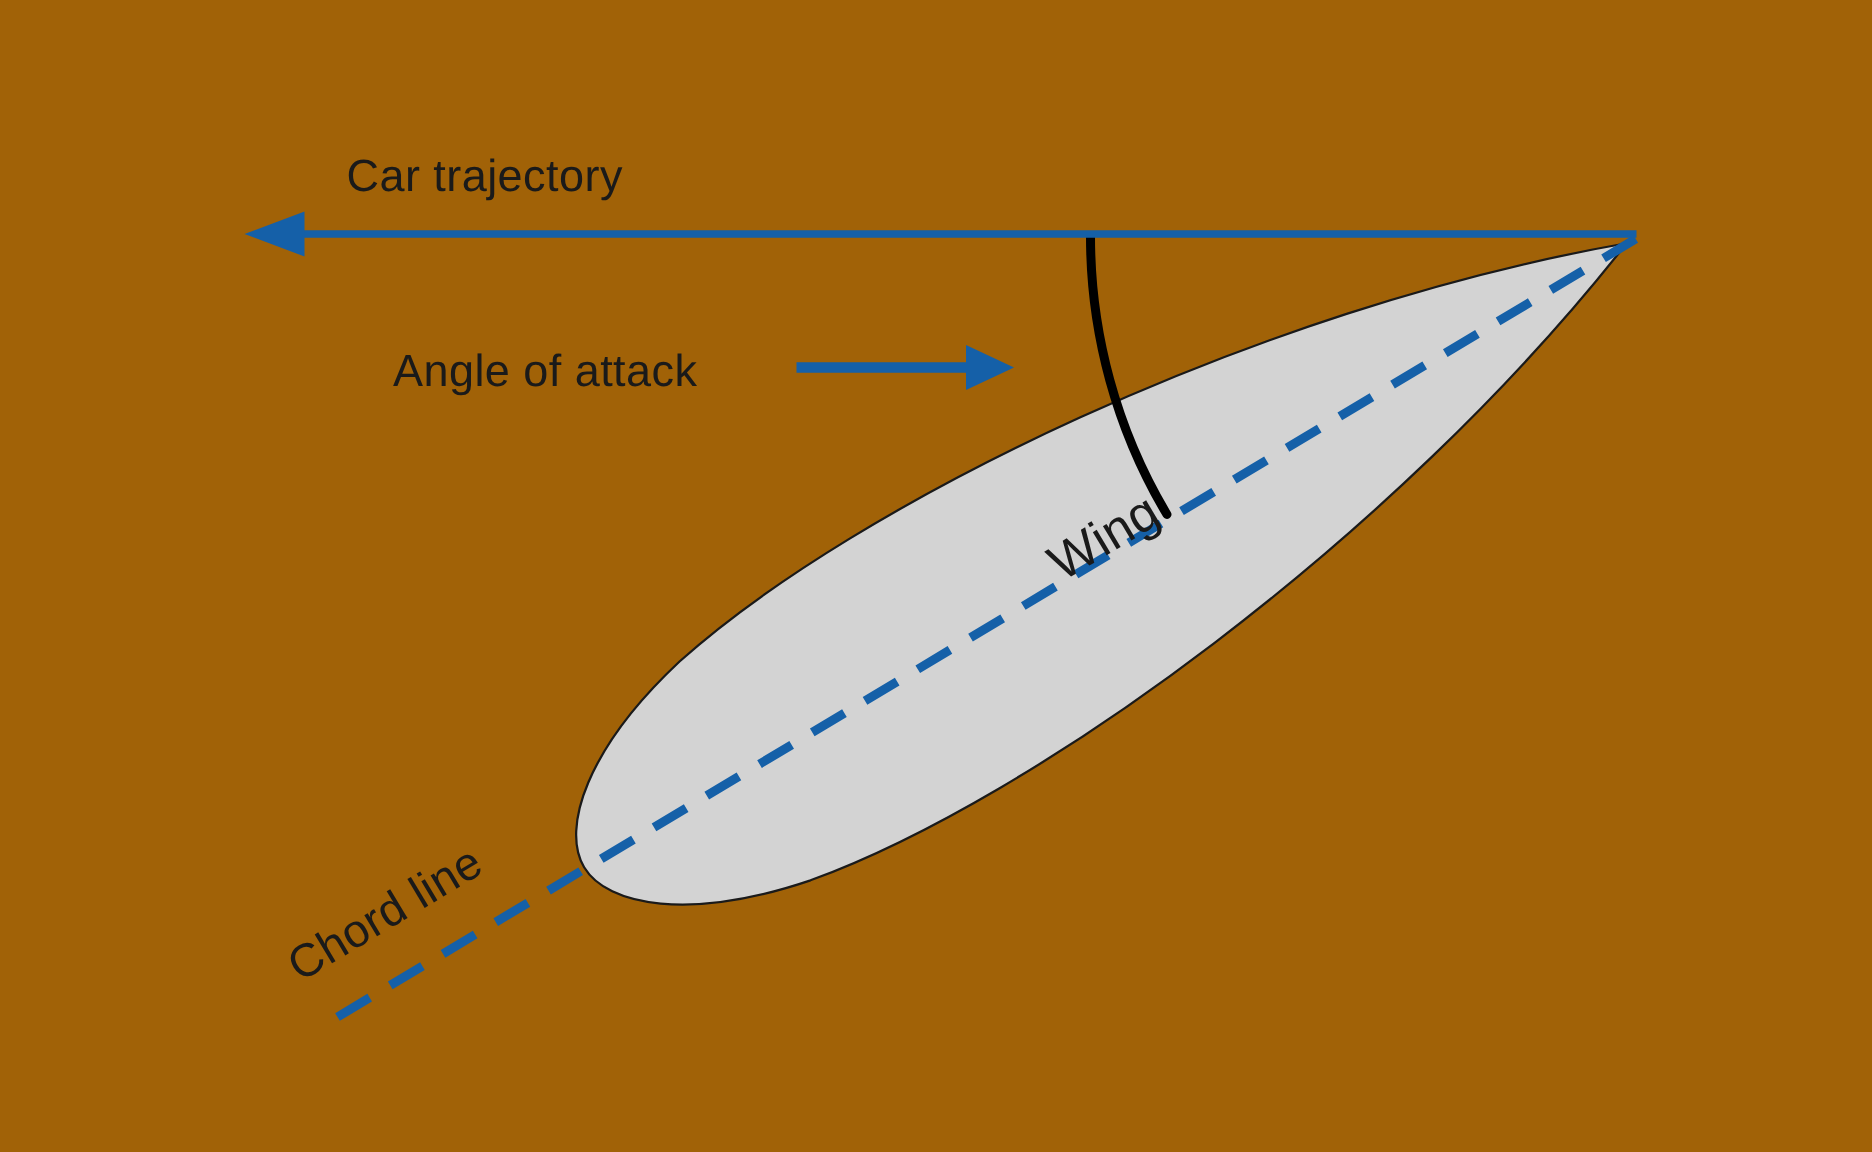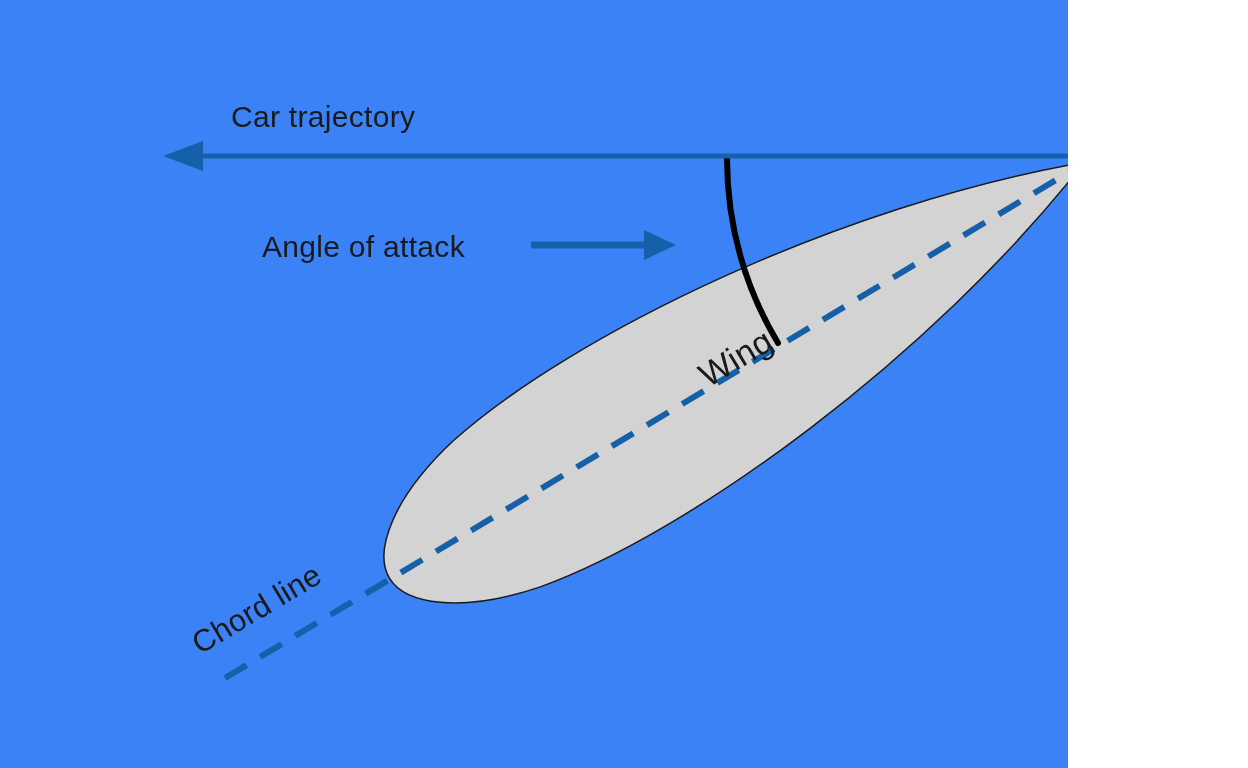--- a/index.html
+++ b/index.html
@@ -2,23 +2,23 @@
 <html><head>
 <meta charset="utf-8">
 <style>
   html, body {
     margin: 0;
     padding: 0;
     background: #ffffff;
   }
   .stage {
     position: relative;
-    width: 1068px;
+    width: 1248px;
     height: 768px;
-    background: #3b82f6;
+    background: #a16207;
     overflow: hidden;
   }
   svg text {
     font-family: "Liberation Sans", sans-serif;
     letter-spacing: 0.3px;
   }
 </style>
 </head>
 <body>
 

